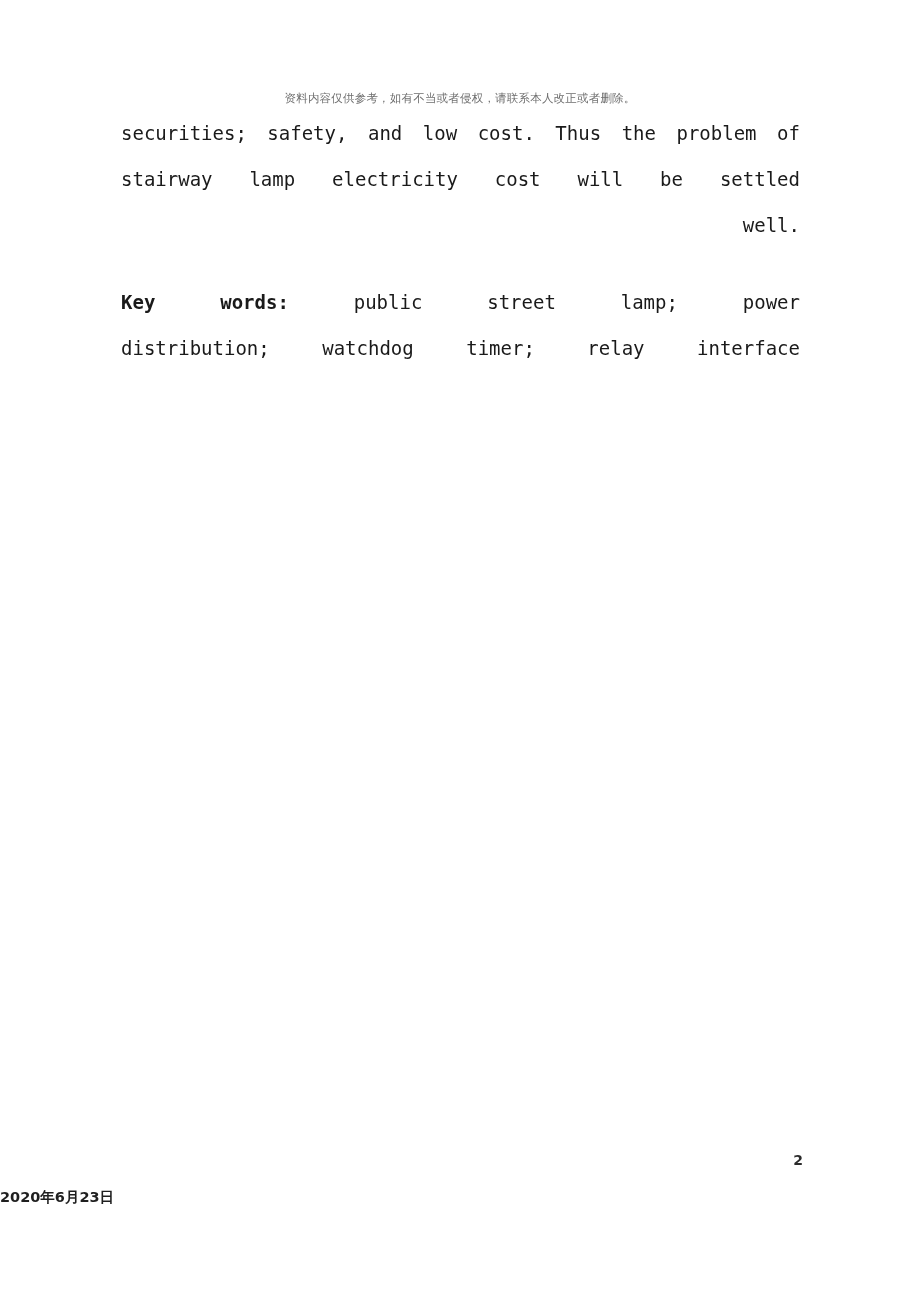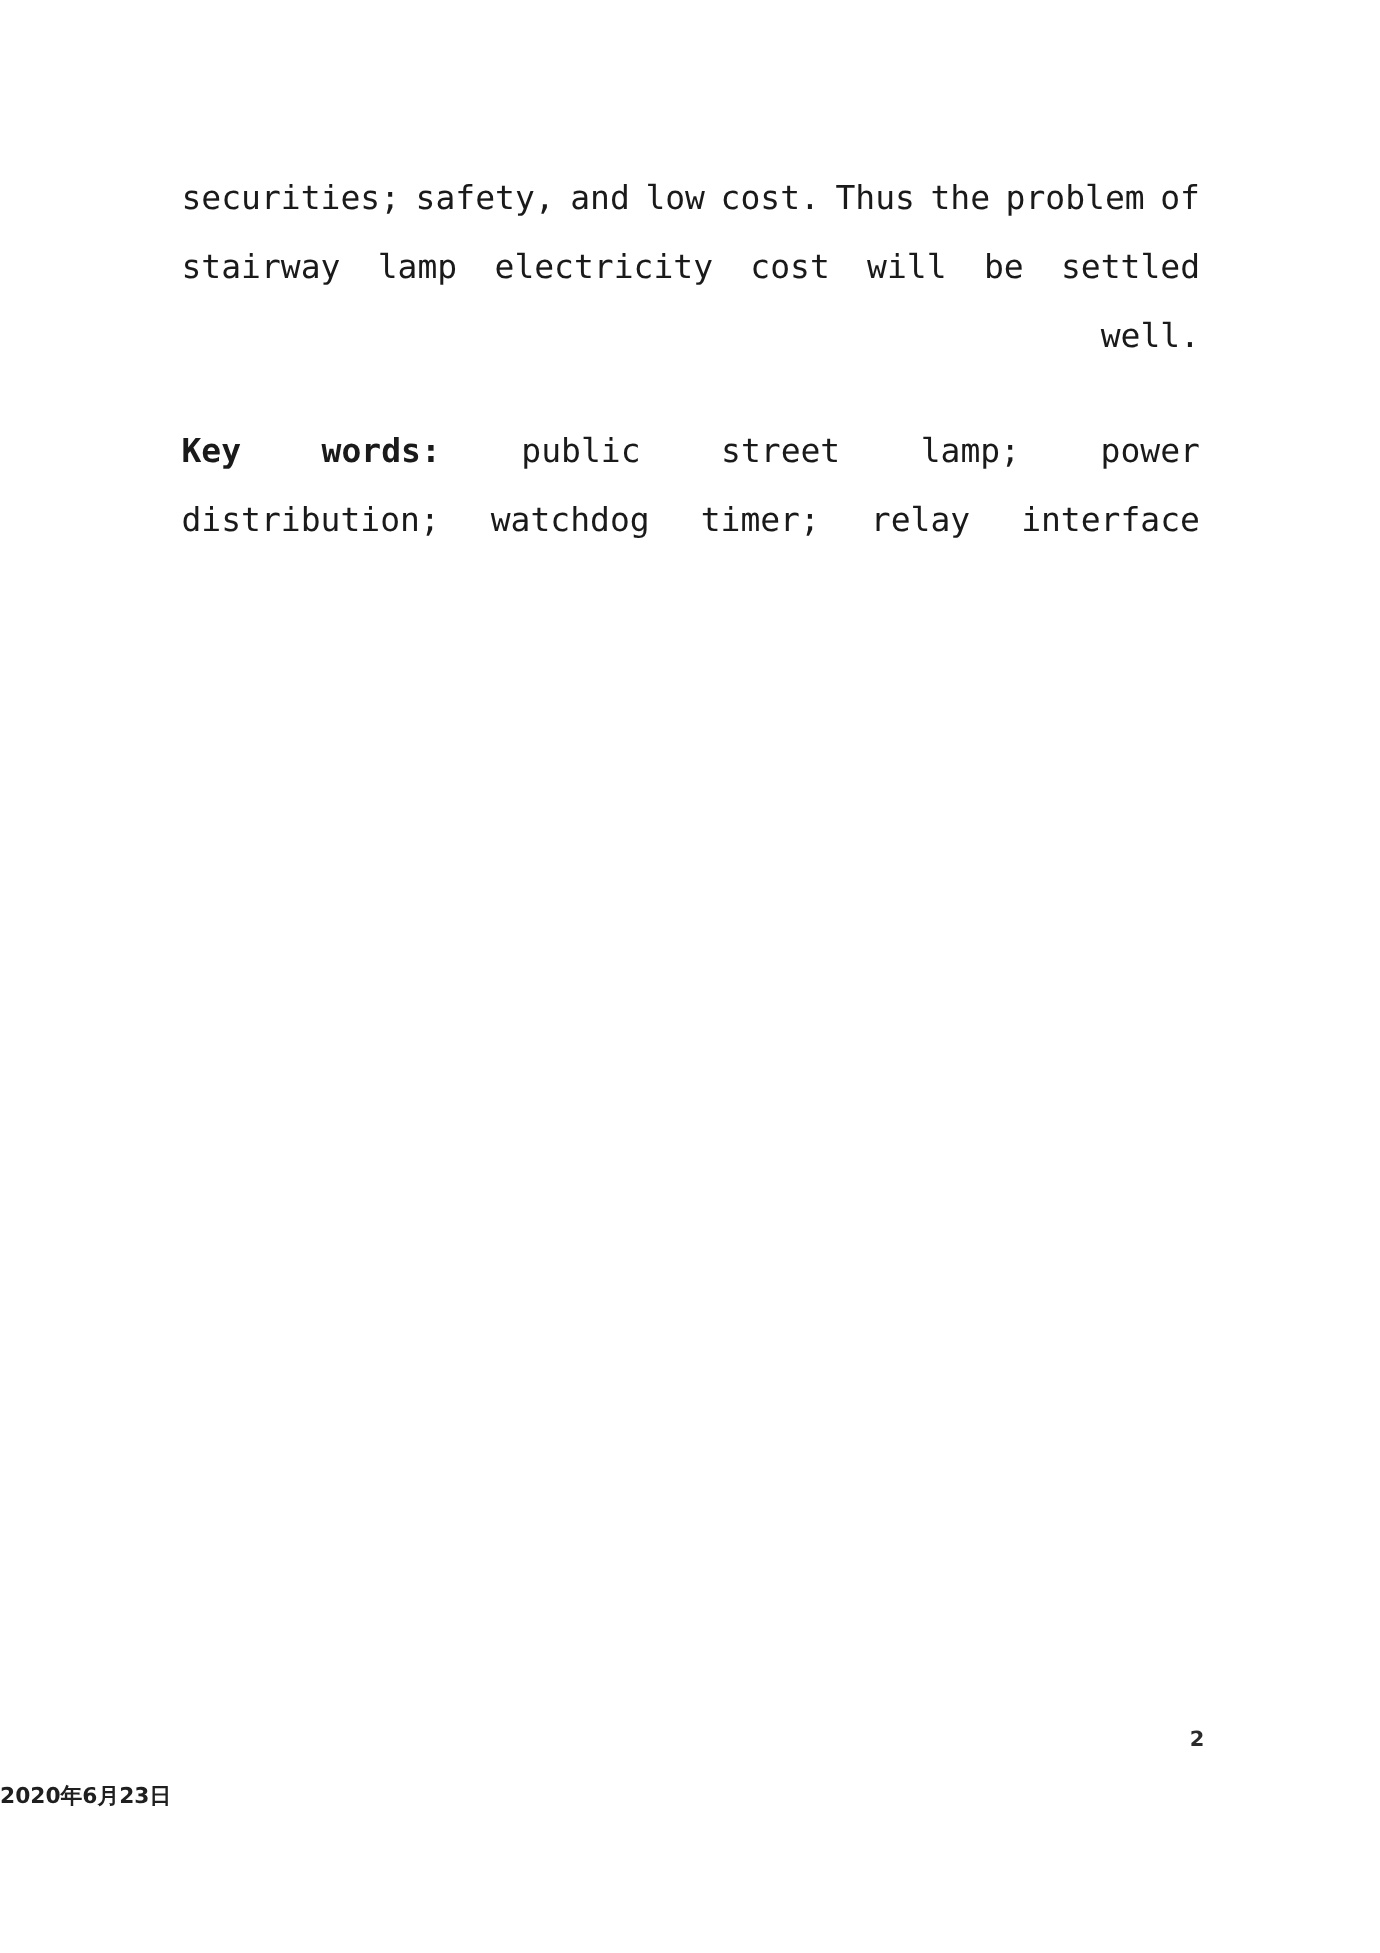--- a/index.html
+++ b/index.html
@@ -43,21 +43,21 @@
   
   .body-block {
     position: absolute;
     left: 121px;
     top: 110px;
     width: 679px;
   }
 
   .para {
     font-family: "DejaVu Sans Mono", "Liberation Mono", monospace;
-    font-size: 22px;
+    font-size: 19px;
     line-height: 46px;
     color: #1a1a1a;
     margin: 0;
     letter-spacing: 0px;
   }
 
   .para + .para {
     margin-top: 31px;
   }
 
@@ -104,20 +104,21 @@
     font-weight: bold;
     color: #1f1f1f;
     letter-spacing: 0px;
   }
 </style>
 </head>
 <body>
 
 <div class="page">
 
+  <div class="doc-header">资料内容仅供参考，如有不当或者侵权，请联系本人改正或者删除。</div>
 
   <div class="body-block">
 
     <p class="para">
       <span class="jline">
         <span class="w">securities;</span>
         <span class="w">safety,</span>
         <span class="w">and</span>
         <span class="w">low</span>
         <span class="w">cost.</span>

